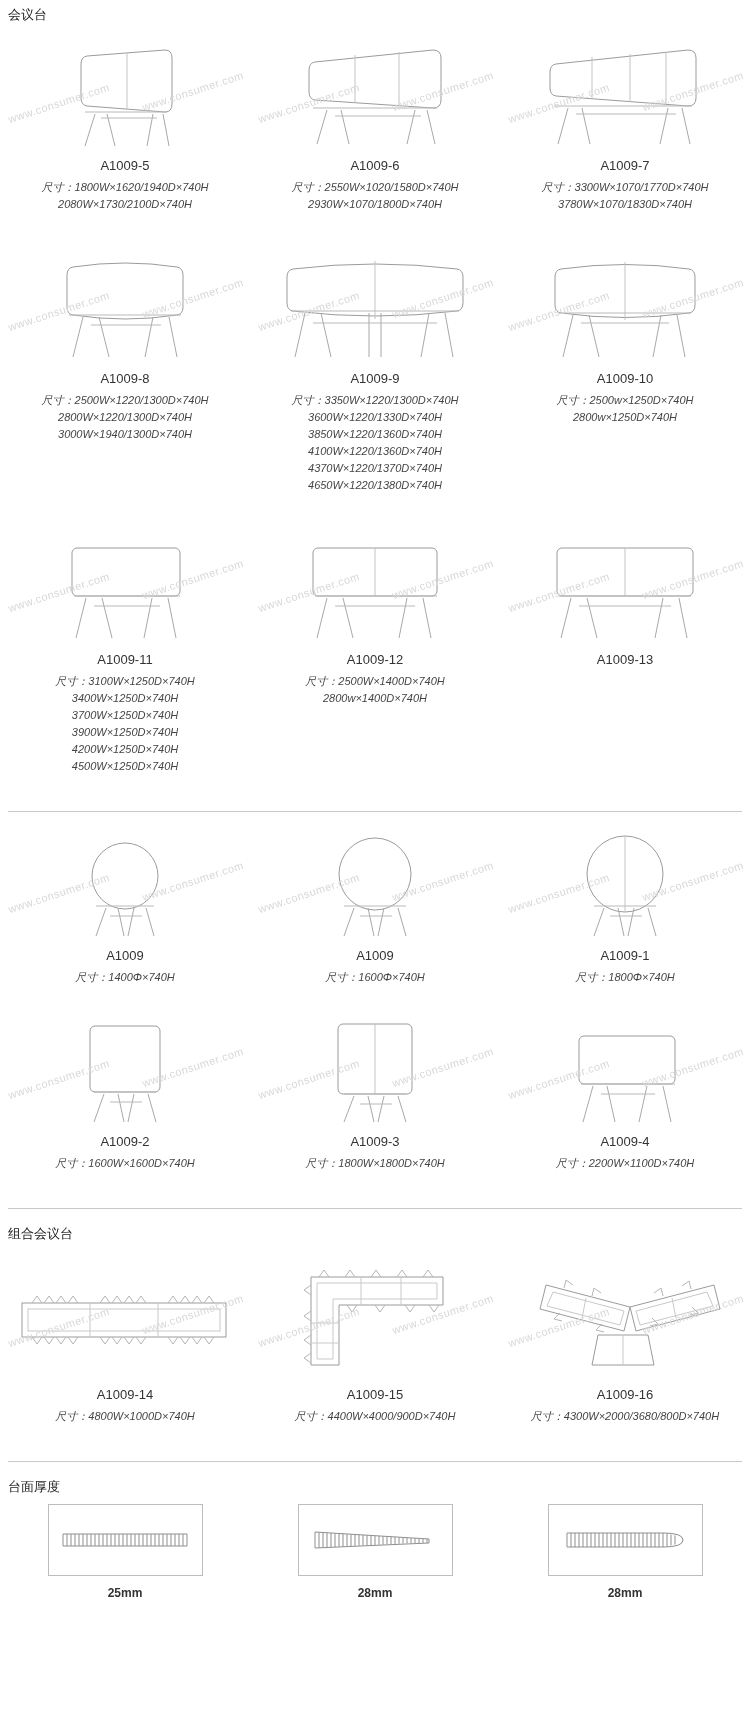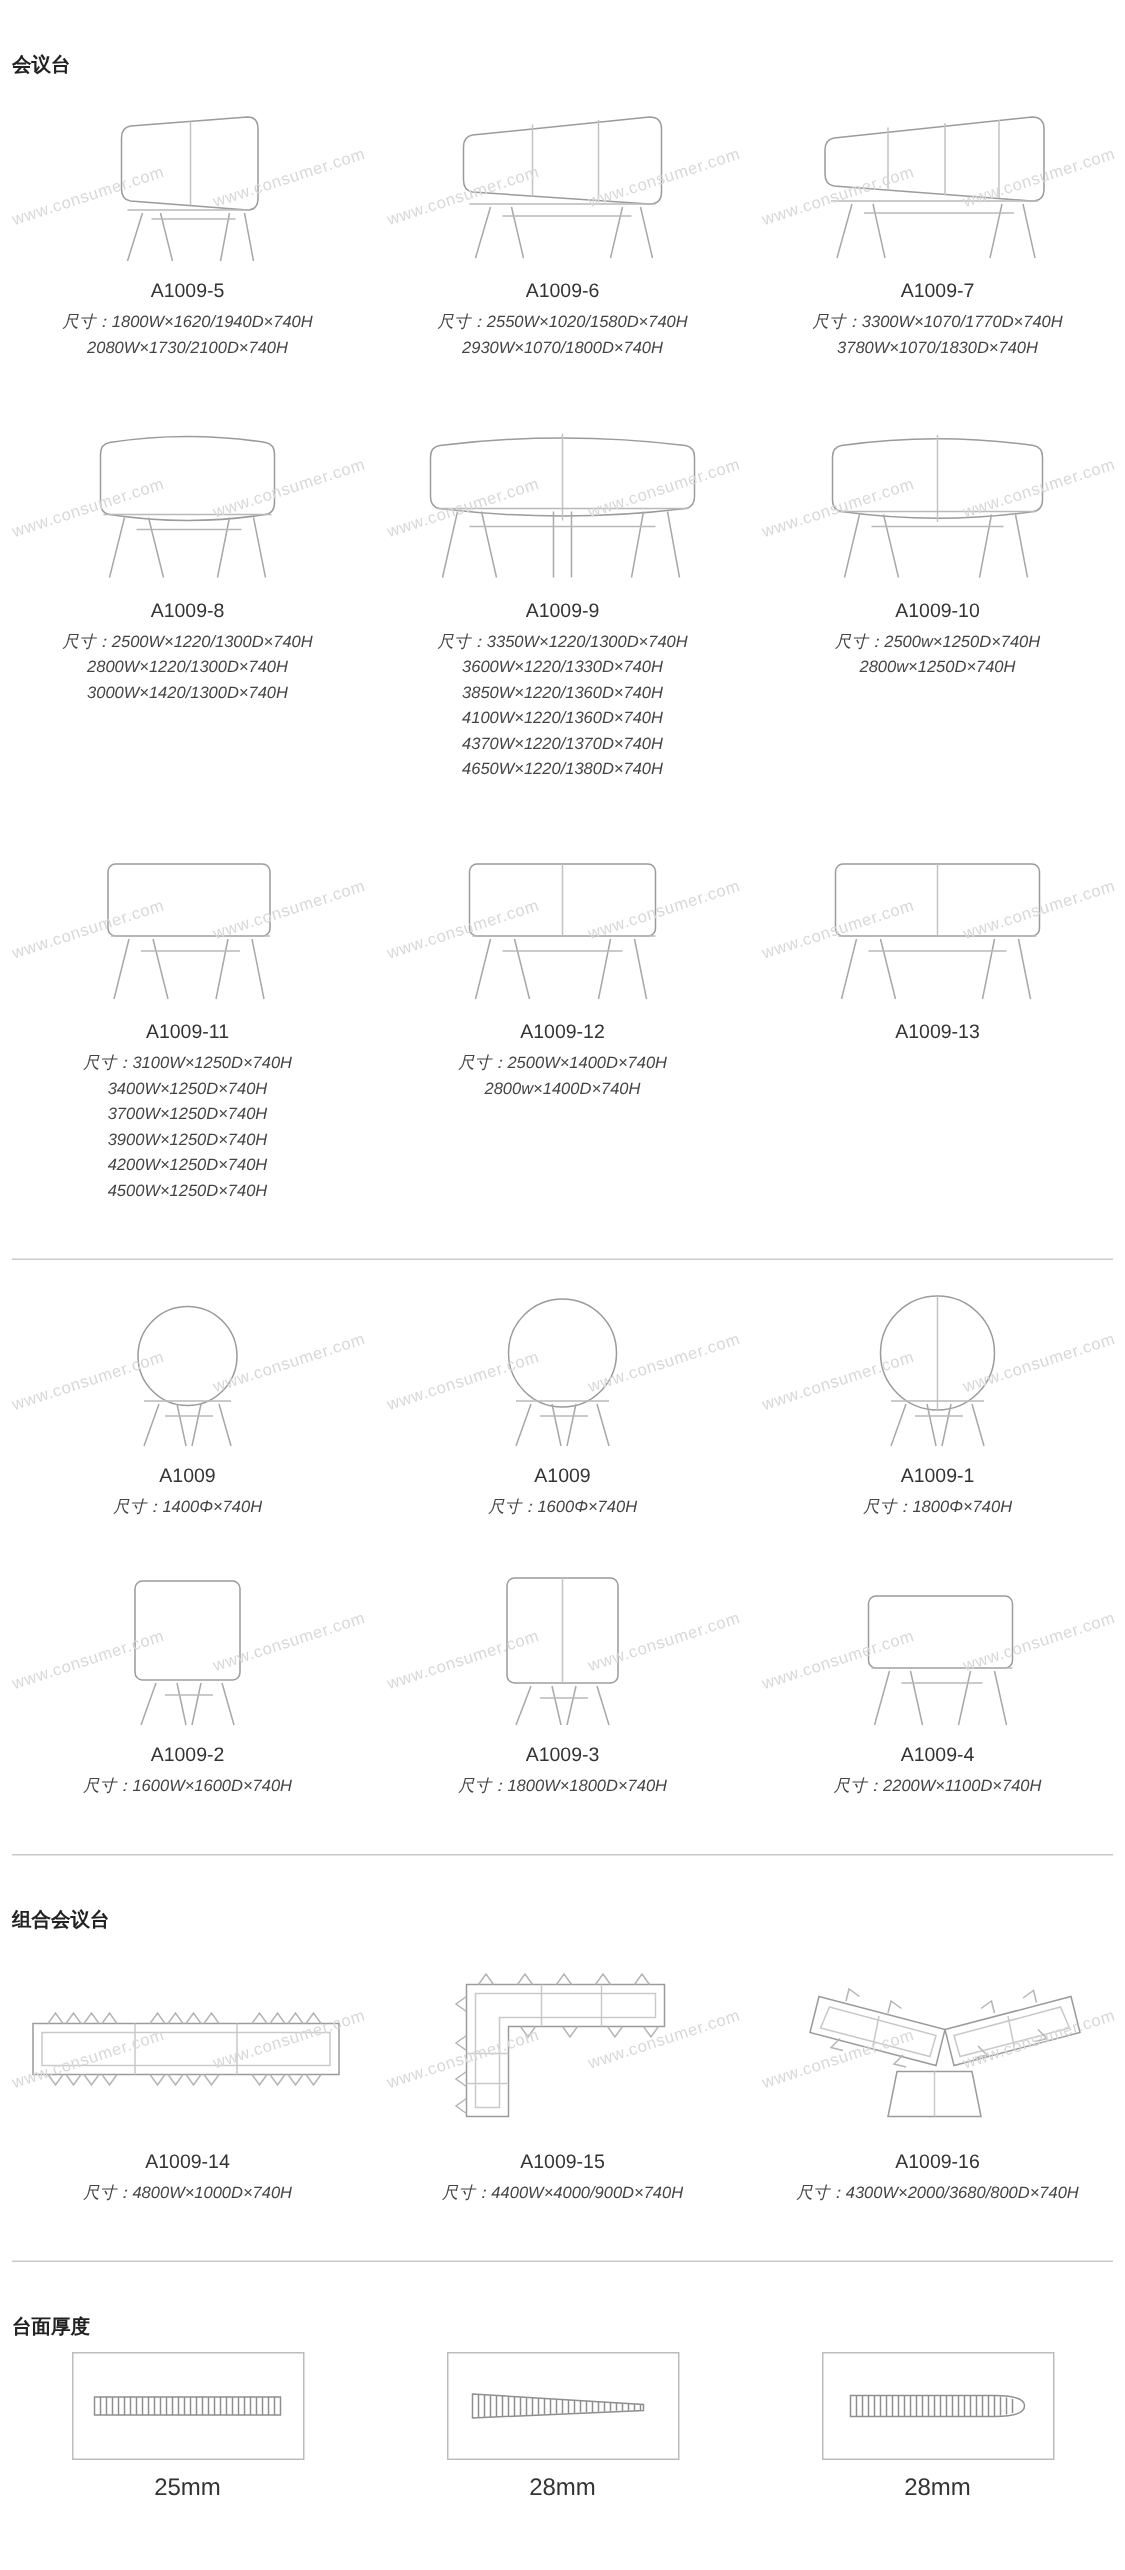--- a/index.html
+++ b/index.html
@@ -7,24 +7,23 @@
     margin: 0; padding: 0;
     width: 750px;
     background: #ffffff;
     font-family: "Liberation Sans", sans-serif;
     color: #333;
   }
   body { width: 750px; }
 
   .section-title {
     font-size: 13px;
-    font-weight: bold;
+    font-weight: normal;
     color: #222;
     padding: 6px 8px 8px 8px;
-    margin-top: 28px;
   }
 
   .divider {
     border-top: 1px solid #c9c9c9;
     margin: 14px 8px 10px 8px;
     height: 0;
   }
 
   .grid {
     display: flex;
@@ -85,21 +84,21 @@
   .thick-box {
     width: 155px;
     height: 72px;
     margin: 0 auto 10px auto;
     border: 1px solid #bdbdbd;
     display: flex;
     align-items: center;
     justify-content: center;
     background: #fff;
   }
-  .thick-label { font-size: 16px; color: #333; }
+  .thick-label { font-size: 12px; color: #333; font-weight: bold; }
 
   .spacer { height: 10px; }
 </style>
 </head>
 <body>
 
 <div>
   <div class="section-title">会议台</div>
 
   <div class="grid">
@@ -180,21 +179,21 @@
           <path d="M48 22 Q100 14 152 22 Q158 23 158 30 L158 62 Q158 69 152 70 Q100 78 48 70 Q42 69 42 62 L42 30 Q42 23 48 22 Z" fill="#fff" stroke="#9b9b9b" stroke-width="1"></path>
           <path d="M44 70 L156 70" stroke="#b9b9b9" stroke-width="1"></path>
           <path d="M58 72 L48 112 M74 72 L84 112 M128 72 L120 112 M144 72 L152 112" stroke="#a8a8a8" stroke-width="1" fill="none"></path>
           <path d="M66 80 L136 80" stroke="#b9b9b9" stroke-width="1"></path>
         </svg>
       </div>
       <div class="model">A1009-8</div>
       <div class="dims">
         <div>尺寸：2500W×1220/1300D×740H</div>
         <div>2800W×1220/1300D×740H</div>
-        <div>3000W×1420/1300D×740H</div>
+        <div>3000W×1940/1300D×740H</div>
       </div>
     </div>
 
     <div class="cell">
       <div class="art tall">
         <div class="wm">
           <span class="a">www.consumer.com</span>
           <span class="b">www.consumer.com</span>
         </div>
         <svg width="220" height="120" viewBox="0 0 220 120">

